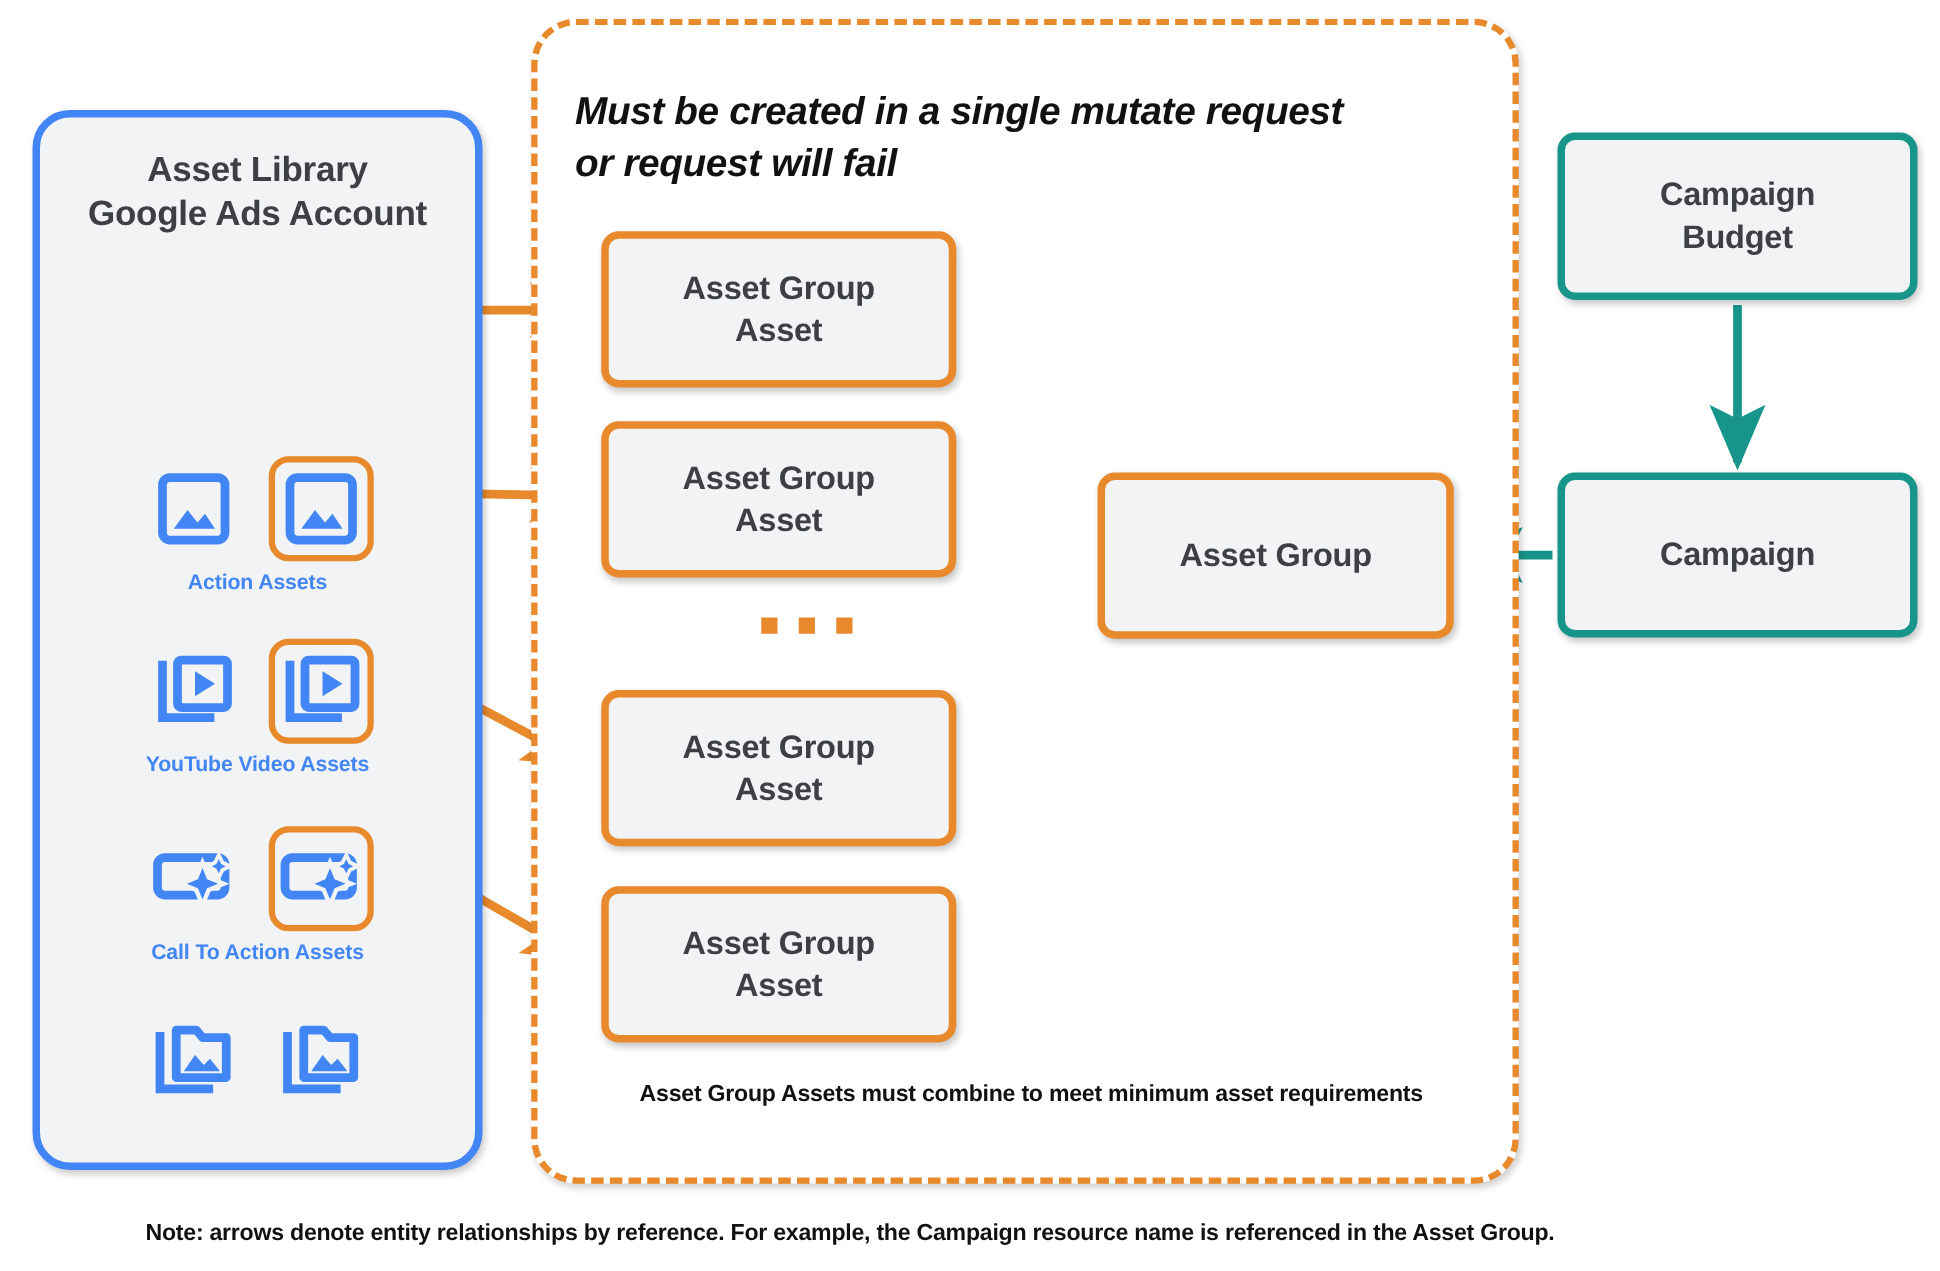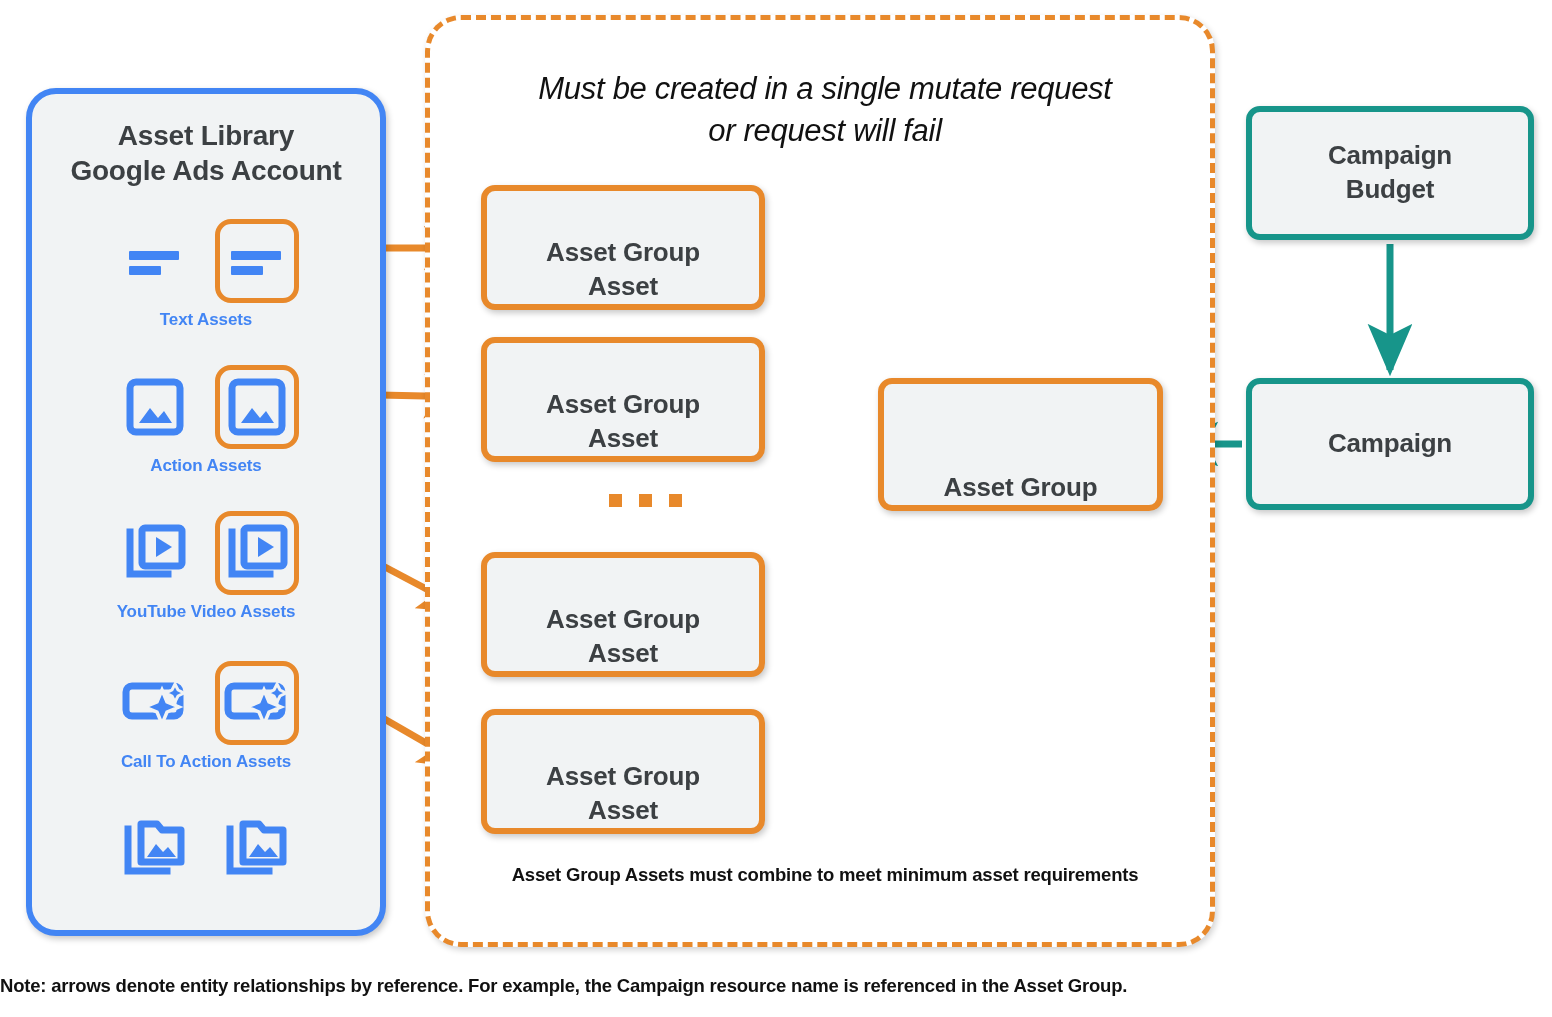--- a/index.html
+++ b/index.html
@@ -102,23 +102,23 @@
     background: #ffffff;
     border: 5px dashed #E8892B;
     border-radius: 36px;
     box-shadow: 2px 3px 6px rgba(0,0,0,0.18);
   }
   #mutate-note {
     position: absolute;
     left: 30px;
     top: 48px;
     width: 730px;
-    text-align: center;
+    text-align: left;
     font-size: 31px;
-    font-weight: normal;
+    font-weight: bold;
     font-style: italic;
     color: #111111;
     line-height: 1.36;
     letter-spacing: -0.3px;
   }
   #mutate-footnote {
     position: absolute;
     left: 20px;
     bottom: 56px;
     width: 750px;
@@ -139,21 +139,21 @@
     align-items: center;
     justify-content: center;
     text-align: center;
     color: #3C4043;
     font-size: 26px;
     font-weight: bold;
     line-height: 1.3;
     letter-spacing: -0.2px;
     box-shadow: 2px 3px 6px rgba(0,0,0,0.22);
   }
-  .node.orange { border: 6px solid #E8892B; align-items: flex-end; }
+  .node.orange { border: 6px solid #E8892B; }
   .node.teal   { border: 6px solid #17958A; }
 
   .aga-0 { left: 481px; top: 185px; width: 284px; height: 125px; }
   .aga-1 { left: 481px; top: 337px; width: 284px; height: 125px; }
   .aga-2 { left: 481px; top: 552px; width: 284px; height: 125px; }
   .aga-3 { left: 481px; top: 709px; width: 284px; height: 125px; }
 
   #asset-group-node { left: 878px; top: 378px; width: 285px; height: 133px; }
   #campaign-budget-node { left: 1246px; top: 106px; width: 288px; height: 134px; }
   #campaign-node { left: 1246px; top: 378px; width: 288px; height: 132px; }
@@ -175,20 +175,21 @@
     width: 13px;
     height: 13px;
     background: #E8892B;
   }
   
   #page-note {
     position: absolute;
     left: 0;
     top: 975px;
     width: 1360px;
+    text-align: center;
     font-size: 18.5px;
     font-weight: bold;
     color: #111111;
     letter-spacing: -0.2px;
   }
 </style>
 </head>
 <body>
 
 <div id="stage">
@@ -220,37 +221,20 @@
 
     <path d="M1242,444 L1172,444" stroke="#17958A" stroke-width="7" fill="none" marker-end="url(#arrowTeal)"></path>
   </svg>
 
   <div id="asset-library">
     <div id="library-title">
       <div>Asset Library</div>
       <div>Google Ads Account</div>
     </div>
 
-    <div class="asset-row" style="top:118px">
-      <div class="asset-icons">
-        <div class="icon-slot">
-          <svg width="56" height="40" viewBox="0 0 56 40">
-            <rect x="2" y="10" width="50" height="9" rx="1" fill="#4285F4"></rect>
-            <rect x="2" y="25" width="32" height="9" rx="1" fill="#4285F4"></rect>
-          </svg>
-        </div>
-        <div class="icon-slot highlight">
-          <svg width="56" height="40" viewBox="0 0 56 40">
-            <rect x="2" y="10" width="50" height="9" rx="1" fill="#4285F4"></rect>
-            <rect x="2" y="25" width="32" height="9" rx="1" fill="#4285F4"></rect>
-          </svg>
-        </div>
-      </div>
-      <div class="asset-caption">Text Assets</div>
-    </div>
 
     <div class="asset-row" style="top:264px">
       <div class="asset-icons">
         <div class="icon-slot">
           <svg width="58" height="58" viewBox="0 0 58 58">
             <rect x="4" y="4" width="50" height="50" rx="6" fill="none" stroke="#4285F4" stroke-width="7"></rect>
             <path d="M13,45 L24,30 L32,40 L38,33 L46,45 Z" fill="#4285F4"></path>
           </svg>
         </div>
         <div class="icon-slot highlight">

